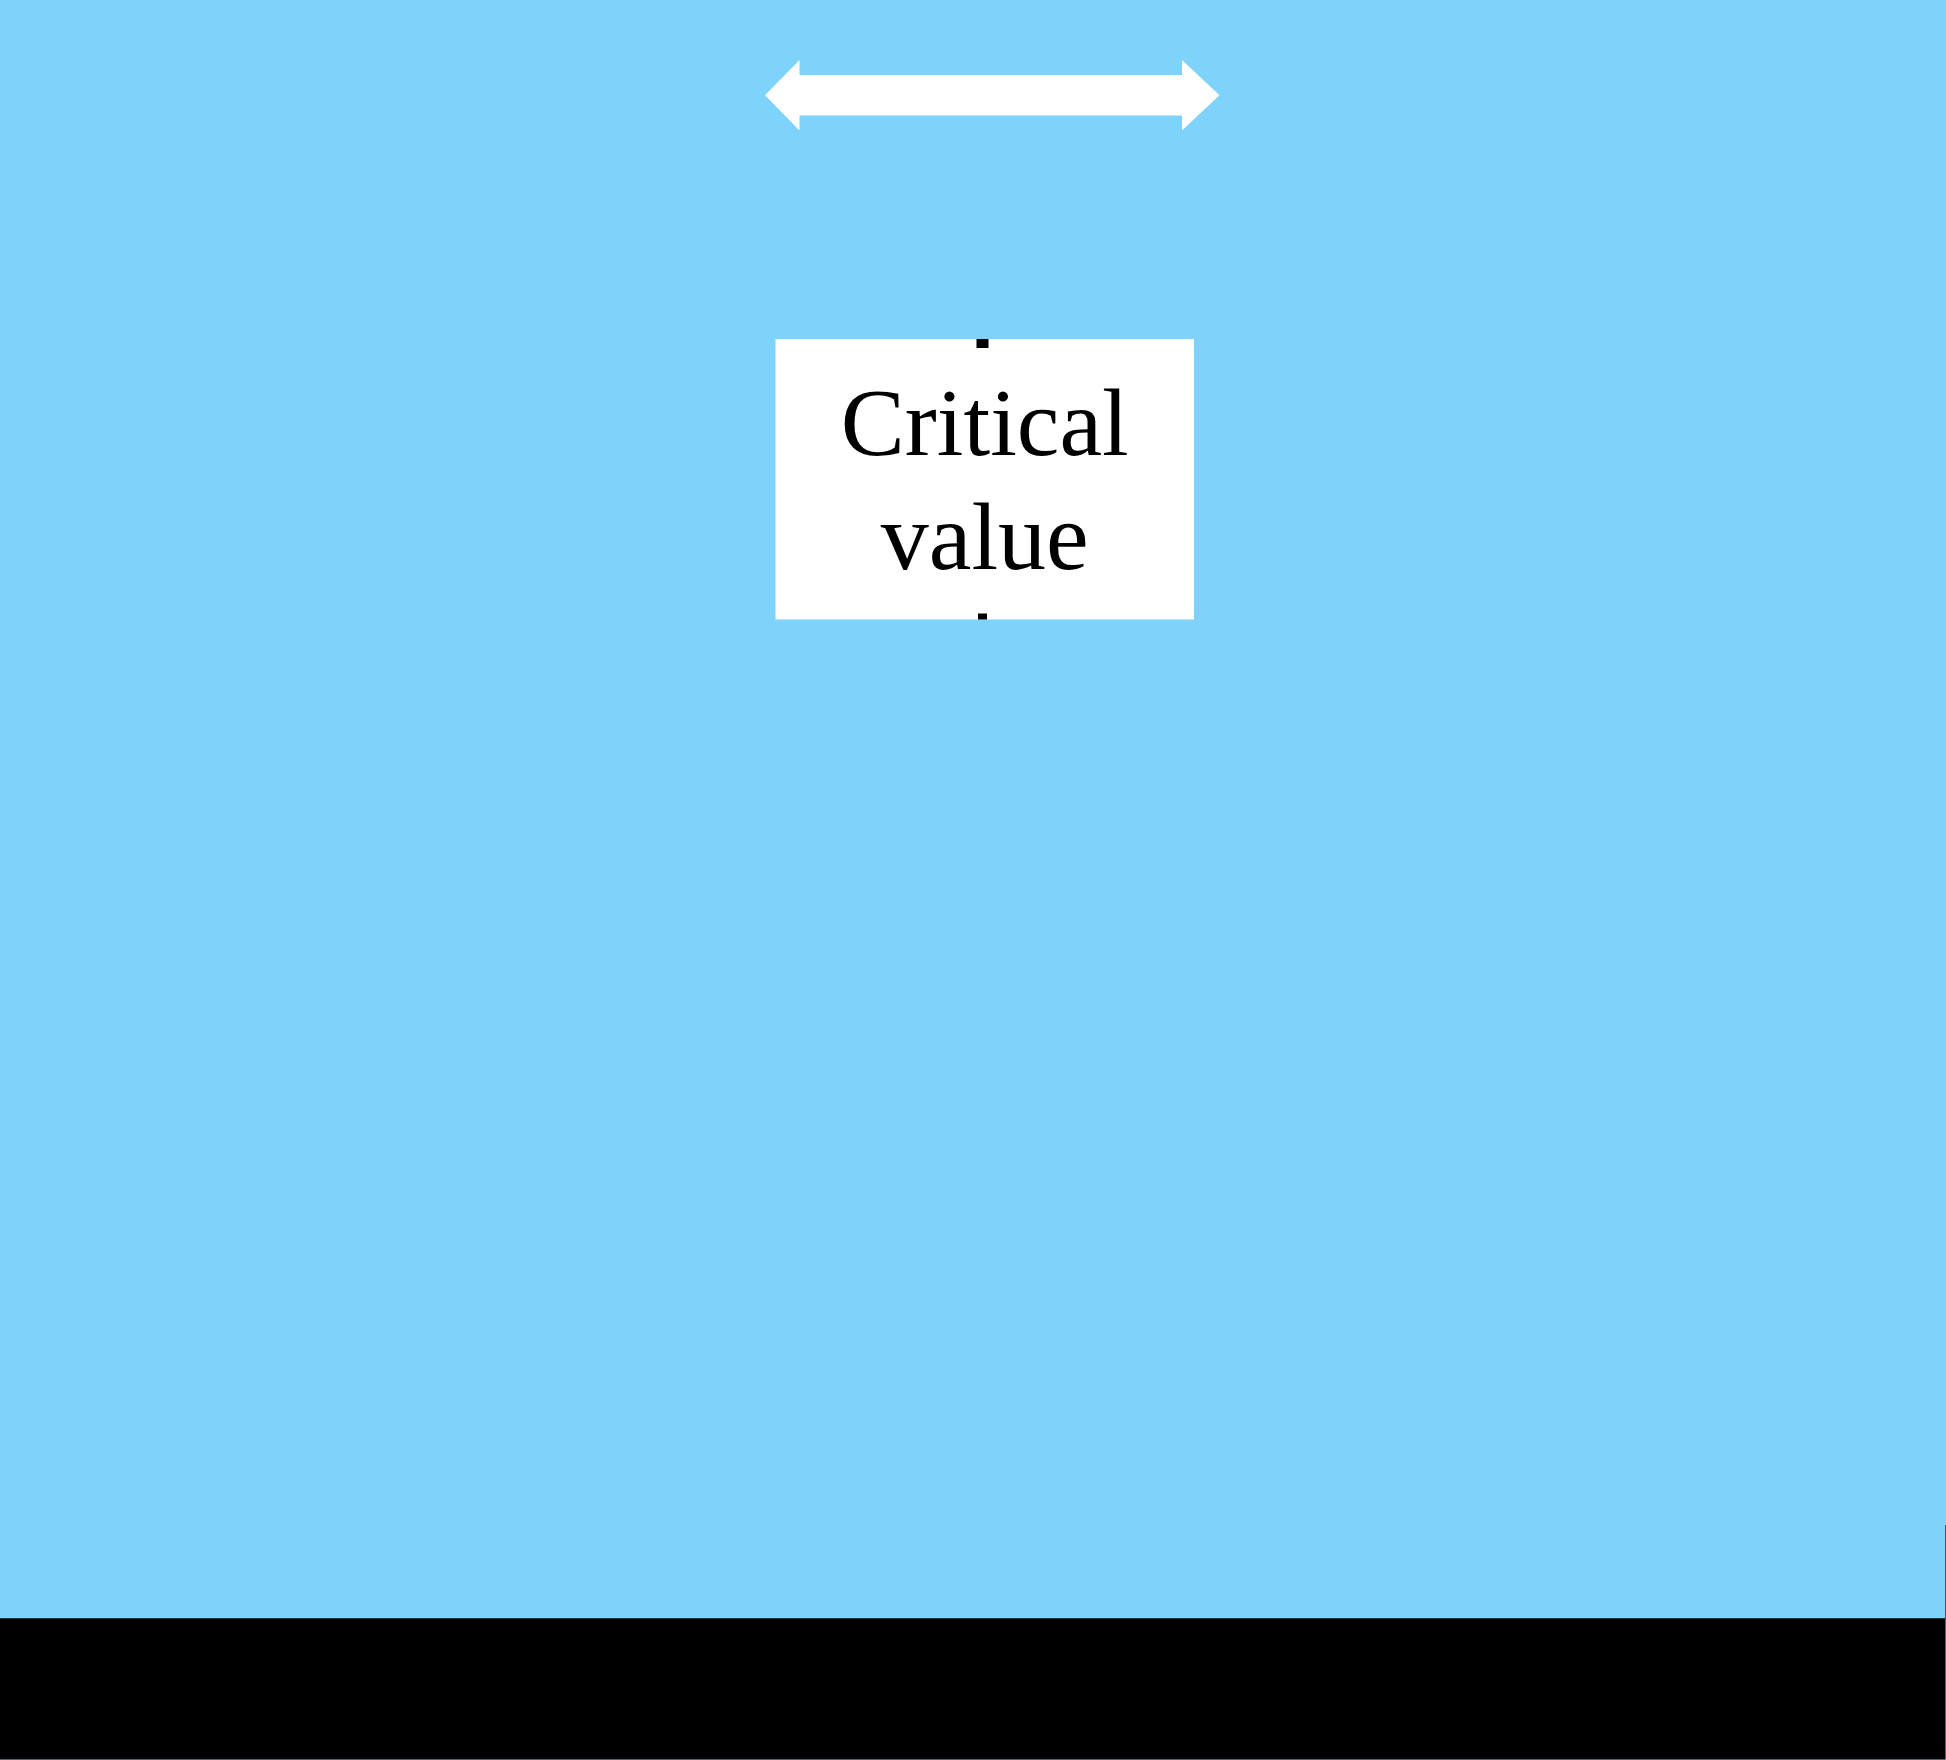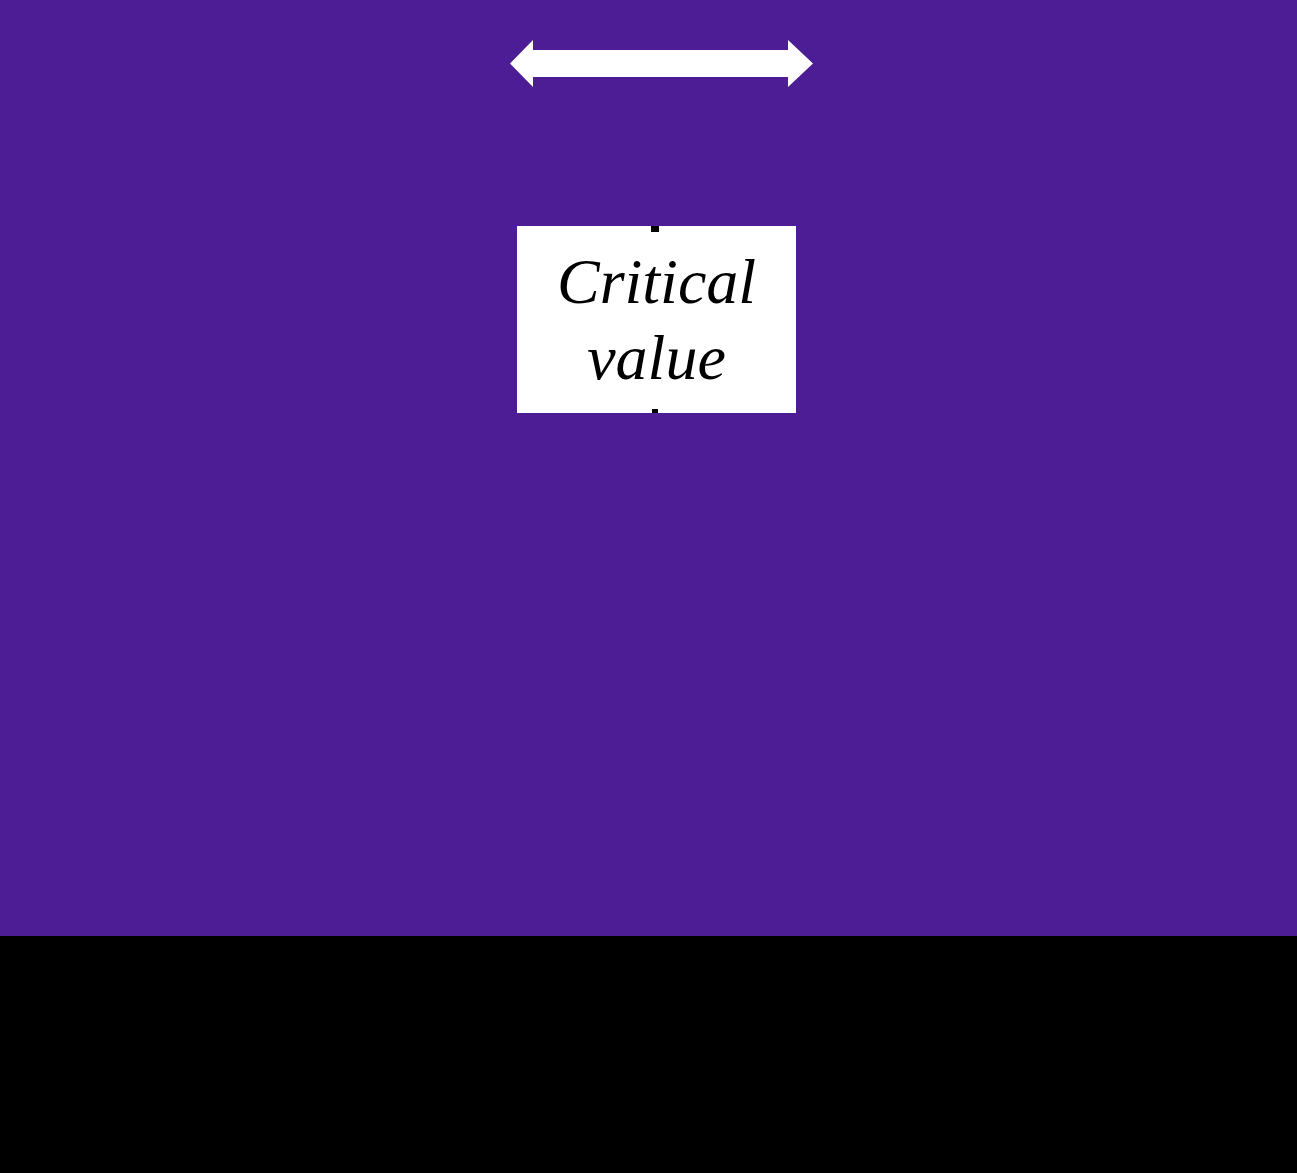--- a/index.html
+++ b/index.html
@@ -3,25 +3,24 @@
 <meta charset="utf-8">
 <style>
   html, body {
     margin: 0;
     padding: 0;
     background: #000000;
   }
   .canvas {
     position: relative;
     width: 1297px;
-    height: 936px;
-    background: #4c1d95;
+    height: 1079px;
+    background: #7dd3fc;
     overflow: hidden;
     font-family: "Liberation Serif", serif;
-    font-style: italic;
   }
   .double-arrow {
     position: absolute;
     left: 510px;
     top: 40px;
     width: 303px;
     height: 47px;
     display: block;
   }
   .label-box {

